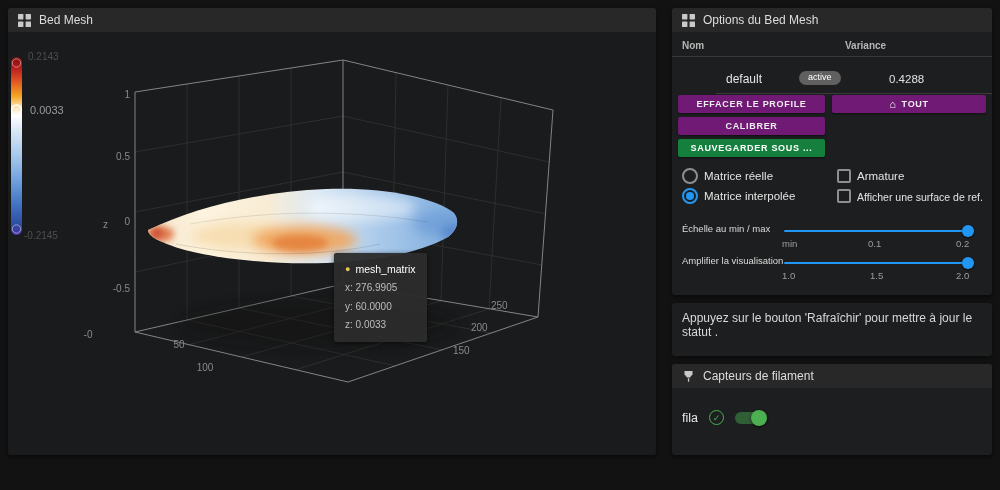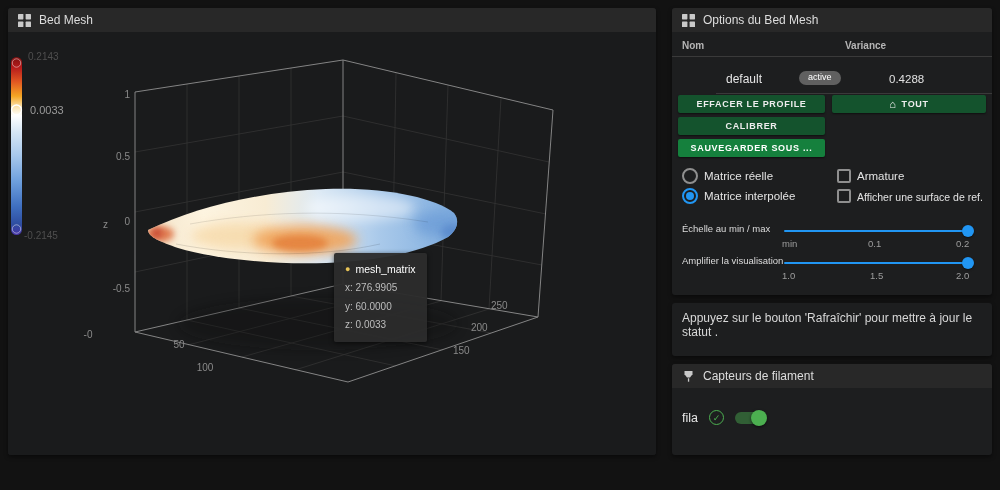--- a/index.html
+++ b/index.html
@@ -39,21 +39,21 @@
   .tbl-datarow{position:absolute;left:0;top:32px;width:320px;height:29px;
      border-bottom:1px solid #3a3a3a;margin-left:44px;}
   .th{position:absolute;font-size:10px;font-weight:bold;color:#b5b5b5;top:6px;}
   .th-nom{left:10px;} .th-var{left:173px;}
   .cell-name{position:absolute;left:10px;top:8px;font-size:12px;color:#e6e6e6;}
   .chip{position:absolute;left:83px;top:7px;background:#606060;color:#fff;
      font-size:9px;padding:2px 9px;border-radius:9px;line-height:1.1;}
   .cell-var{position:absolute;left:173px;top:9px;font-size:11.5px;color:#e0e0e0;}
   .row-close{position:absolute;right:9px;top:5px;font-size:15px;color:#d6d6d6;cursor:pointer;}
 
-  .v-btn{position:absolute;height:18px;background:#14532d;color:#ededed;border-radius:2px;
+  .v-btn{position:absolute;height:18px;background:#701a75;color:#ededed;border-radius:2px;
      display:flex;align-items:center;justify-content:center;gap:5px;
      font-size:9px;font-weight:bold;letter-spacing:.7px;cursor:pointer;
      box-shadow:0 1px 2px rgba(0,0,0,.5);}
   .v-btn.blue{background:#15803d;color:#fff;}
   #btn-clear{left:6px;top:63px;width:147px;}
   #btn-all{left:160px;top:63px;width:154px;}
   #btn-cal{left:6px;top:85px;width:147px;}
   #btn-save{left:6px;top:107px;width:147px;}
   .home-glyph{font-size:11px;line-height:1;}
 

